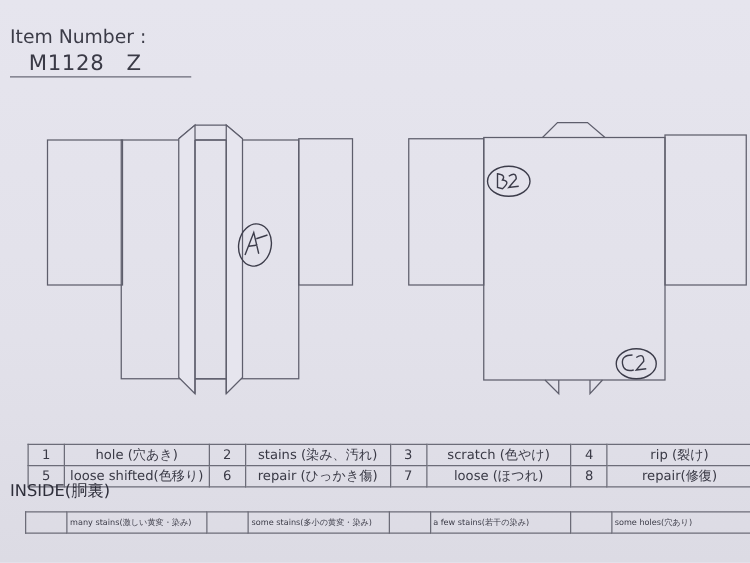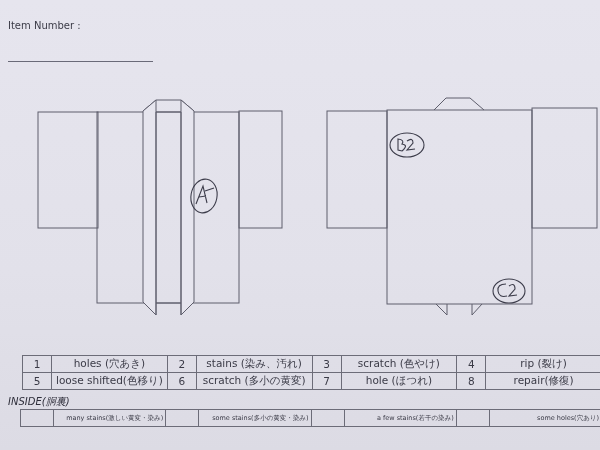--- a/index.html
+++ b/index.html
@@ -7,21 +7,21 @@
     width: 600px; height: 450px; overflow: hidden; position: relative;
     background: #e4e3ec;
     font-family: "DejaVu Sans", sans-serif;
     color: #3a3a44;
   }
   .paper {
     position: absolute; left: 0; top: 0; width: 600px; height: 450px;
     background: linear-gradient(180deg, #e6e5ee 0%, #e2e1ea 60%, #dcdbe4 100%);
   }
   .item-label {
-    position: absolute; left: 8px; top: 20px; font-size: 10px; color: #3c3c48;
+    position: absolute; left: 8px; top: 20px; font-size: 15px; color: #3c3c48;
   }
   .item-value {
     position: absolute; left: 23px; top: 41px; font-size: 17px; color: #3a3a46;
     letter-spacing: 0.5px; white-space: pre;
   }
   .item-underline {
     position: absolute; left: 8px; top: 61px; width: 145px; height: 0;
     border-top: 1px solid #6a6a78;
   }
   svg.diagram { position: absolute; left: 0; top: 0; }
@@ -29,39 +29,40 @@
     position: absolute; left: 22px; top: 355px; width: 580px;
     border-collapse: collapse; table-layout: fixed;
   }
   .legend td {
     border: 1px solid #6c6c78; height: 16px; padding: 0;
     font-size: 10.5px; color: #3a3a46; text-align: center; white-space: nowrap;
     overflow: hidden;
   }
   .legend td.num { width: 28px; }
   .inside-label {
-    position: absolute; left: 8px; top: 395px; font-size: 10px; font-style: italic;
+    position: absolute; left: 8px; top: 384px; font-size: 13px; 
     color: #2e2e3a;
   }
   .inside {
     position: absolute; left: 20px; top: 409px; width: 582px;
     border-collapse: collapse; table-layout: fixed;
   }
   .inside td {
     border: 1px solid #6c6c78; height: 16px; padding: 0 2px;
-    font-size: 6.5px; color: #3a3a46; text-align: right; white-space: nowrap; overflow: hidden; margin-left: 32px;
+    font-size: 6.5px; color: #3a3a46; text-align: left; white-space: nowrap; overflow: hidden; margin-left: 32px;
   }
   .inside td.box { width: 28px; }
 </style>
 </head>
 <body>
 
 <div class="paper">
 
   <div class="item-label">Item Number :</div>
+  <div class="item-value">M1128   Z</div>
   <div class="item-underline"></div>
 
   <svg class="diagram" width="600" height="350" viewBox="0 0 600 350">
     <g fill="none" stroke="#5e5e6c" stroke-width="1">
 
       <g>
 
         <rect x="38" y="112" width="60" height="116"></rect>
 
         <rect x="97" y="112" width="142" height="191"></rect>
@@ -104,35 +105,35 @@
         <path d="M506 284 Q497 284 498 291 Q499 298 507 296"></path>
         <path d="M509 286 Q515 282 515 289 L509 296 L517 295"></path>
       </g>
     </g>
   </svg>
 
   <table class="legend">
     <tbody>
         <tr>
       <td class="num">1</td>
-      <td>holes (穴あき)</td>
+      <td>hole (穴あき)</td>
       <td class="num">2</td>
       <td>stains (染み、汚れ)</td>
       <td class="num">3</td>
       <td>scratch (色やけ)</td>
       <td class="num">4</td>
       <td>rip (裂け)</td>
     </tr>
     <tr>
       <td class="num">5</td>
       <td>loose shifted(色移り)</td>
       <td class="num">6</td>
-      <td>scratch (多小の黄変)</td>
+      <td>repair (ひっかき傷)</td>
       <td class="num">7</td>
-      <td>hole (ほつれ)</td>
+      <td>loose (ほつれ)</td>
       <td class="num">8</td>
       <td>repair(修復)</td>
     </tr>
   </tbody>
     </table>
 
   <div class="inside-label">INSIDE(胴裏)</div>
 
   <table class="inside">
     <tbody>

